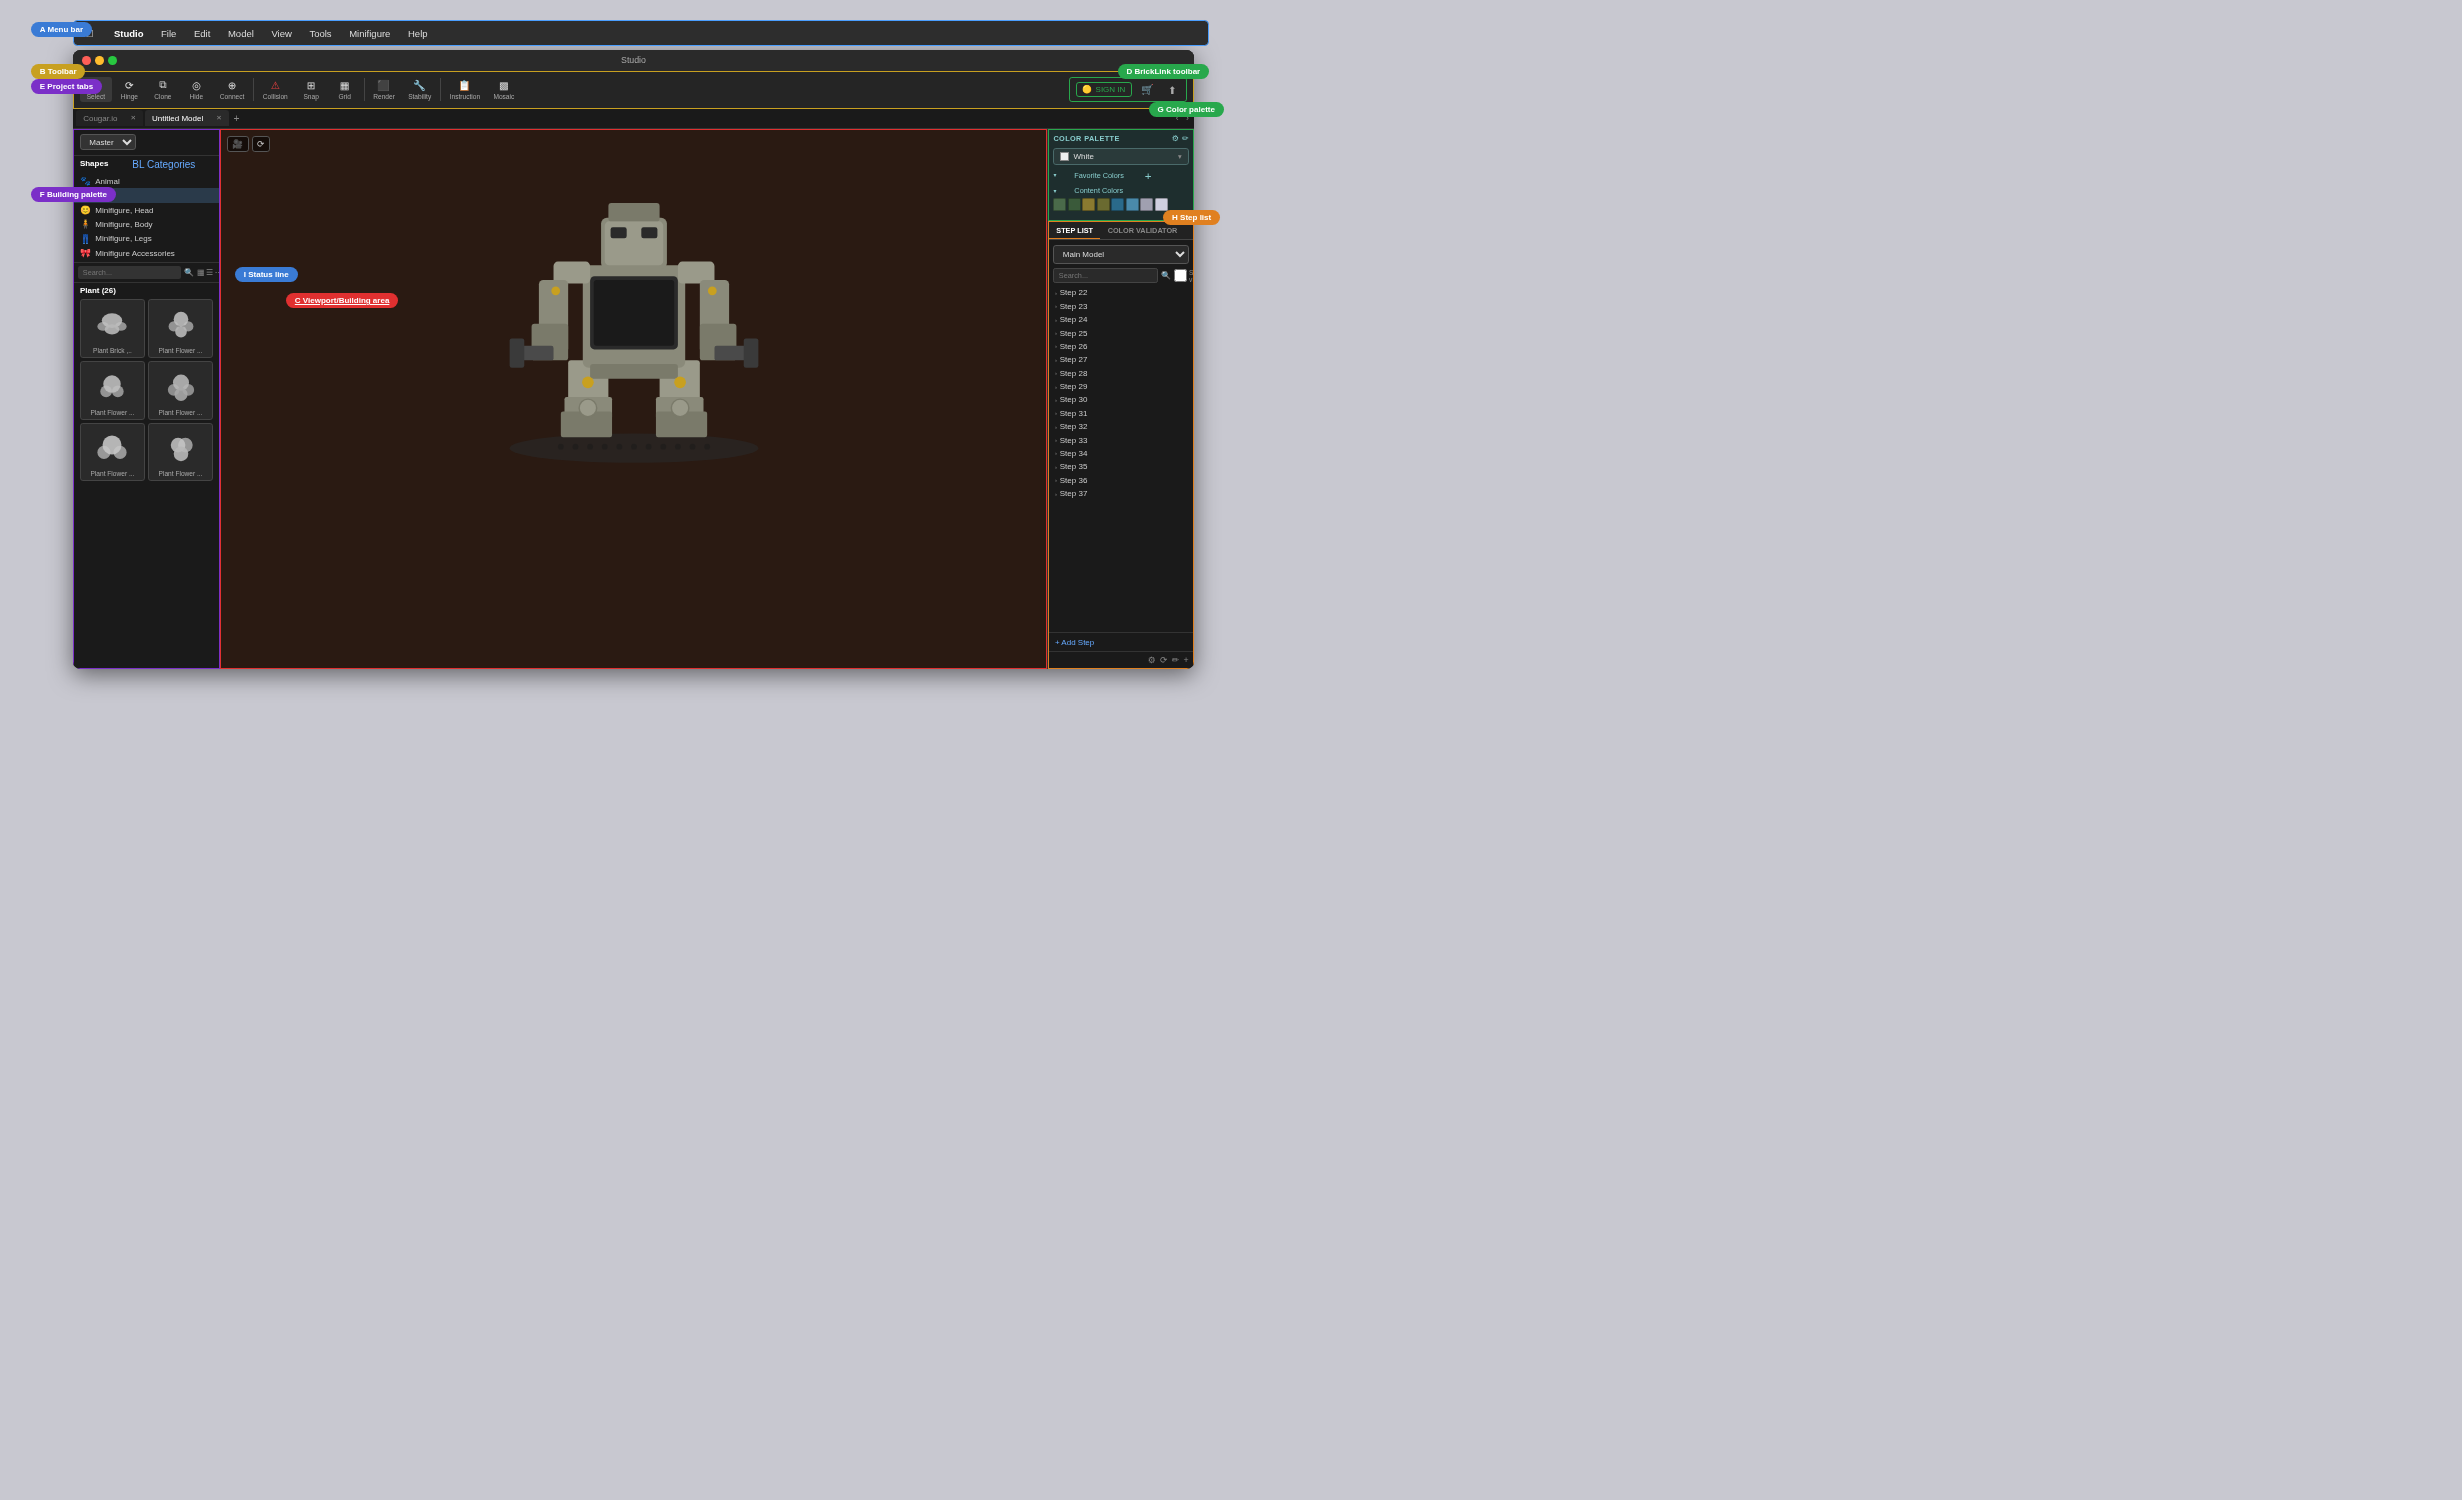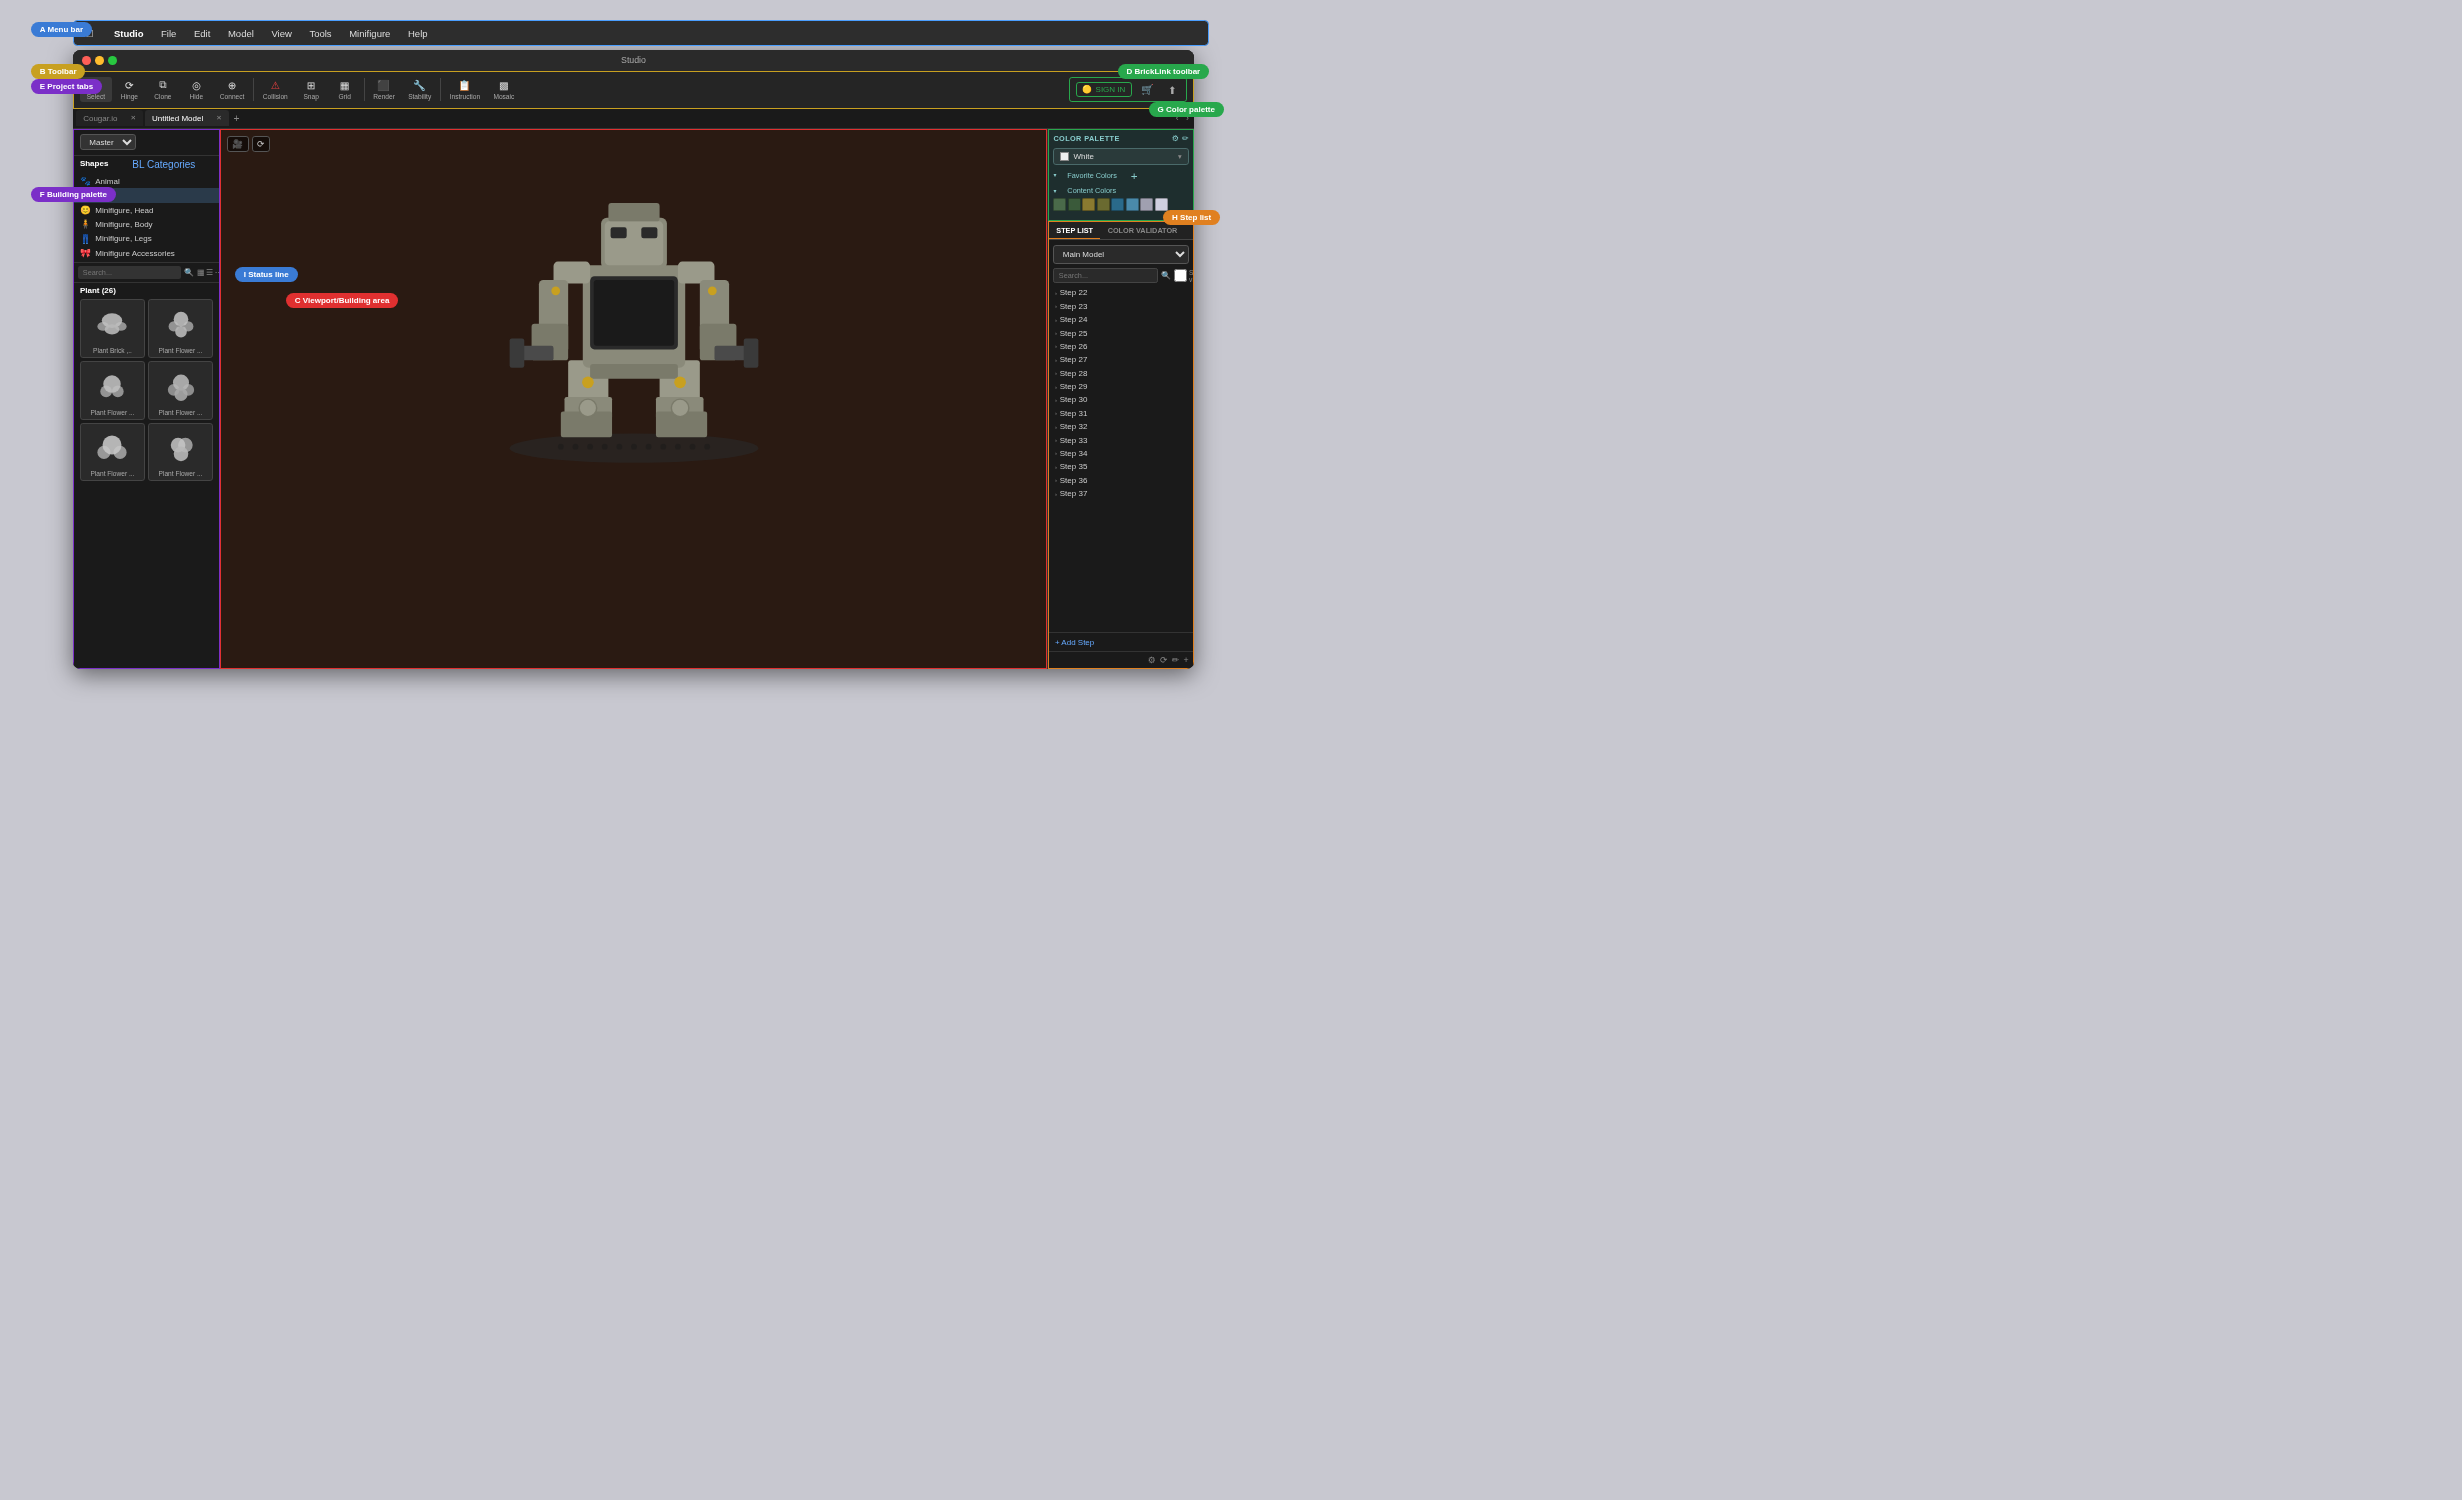--- a/index.html
+++ b/index.html
@@ -52,21 +52,21 @@
       font-size: 8px;
       font-weight: 700;
       color: #fff;
       white-space: nowrap;
       z-index: 20;
     }
     .label-a { background: #3a7bd5; top: 22px; left: 31px; }
     .label-b { background: #c8a020; top: 64px; left: 31px; }
     .label-e { background: #7b2fc8; top: 79px; left: 31px; }
     .label-f { background: #7b2fc8; top: 187px; left: 31px; }
-    .label-c { background: #e03030; top: 293px; left: 286px; }
+    .label-c { background: #e03030; top: 293px; left: 286px; text-decoration: underline; }
     .label-d { background: #28a84c; top: 64px; right: 22px; }
     .label-g { background: #28a84c; top: 102px; right: 7.3px; }
     .label-h { background: #e08020; top: 210px; right: 11px; text-align: center; }
     .label-i { background: #3a7bd5; top: 267px; left: 235px; }
 
     
     .studio-window {
       position: absolute;
       top: 50px;
       left: 73px;
@@ -381,21 +381,21 @@
       cursor: pointer;
       margin-bottom: 4.4px;
     }
     .color-swatch-sm {
       width: 8.8px; height: 8.8px;
       background: #eee;
       border: 0.7px solid #888;
     }
 
     .color-section { margin-bottom: 4.4px; }
-    .color-section-title { font-size: 7.3px; color: #8cc; margin-bottom: 2.9px; display: flex; align-items: center; gap: 11px; }
+    .color-section-title { font-size: 7.3px; color: #8cc; margin-bottom: 2.9px; display: flex; align-items: center; gap: 18px; }
     .color-section-title .chevron { font-size: 5.9px; }
     .fav-add { font-size: 11.7px; color: #8cc; cursor: pointer; margin-left: 2.9px; }
 
     .color-grid { display: flex; flex-wrap: wrap; gap: 1.5px; }
     .color-swatch {
       width: 13px; height: 13px;
       border-radius: 1.5px;
       cursor: pointer;
       border: 0.7px solid rgba(0,0,0,0.3);
     }

